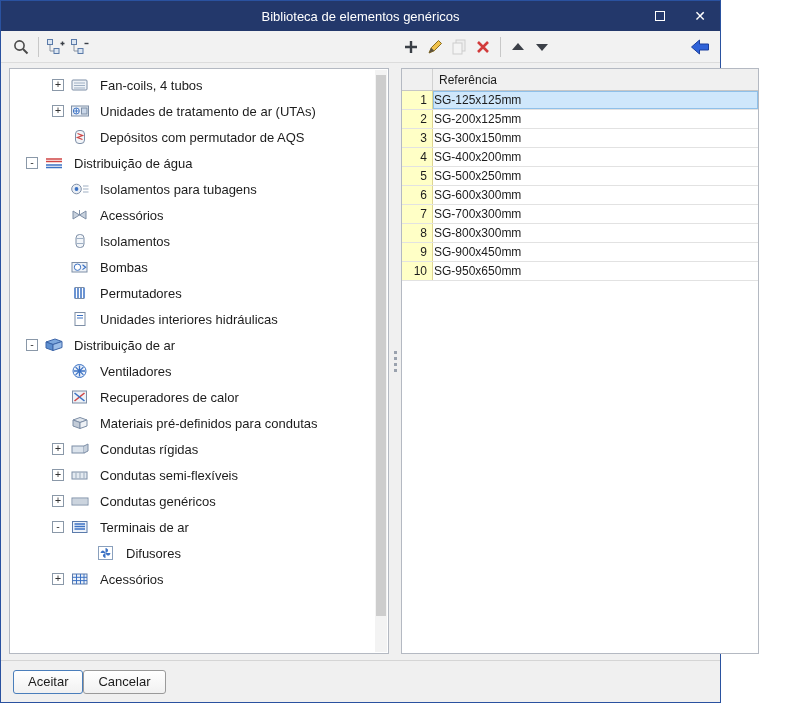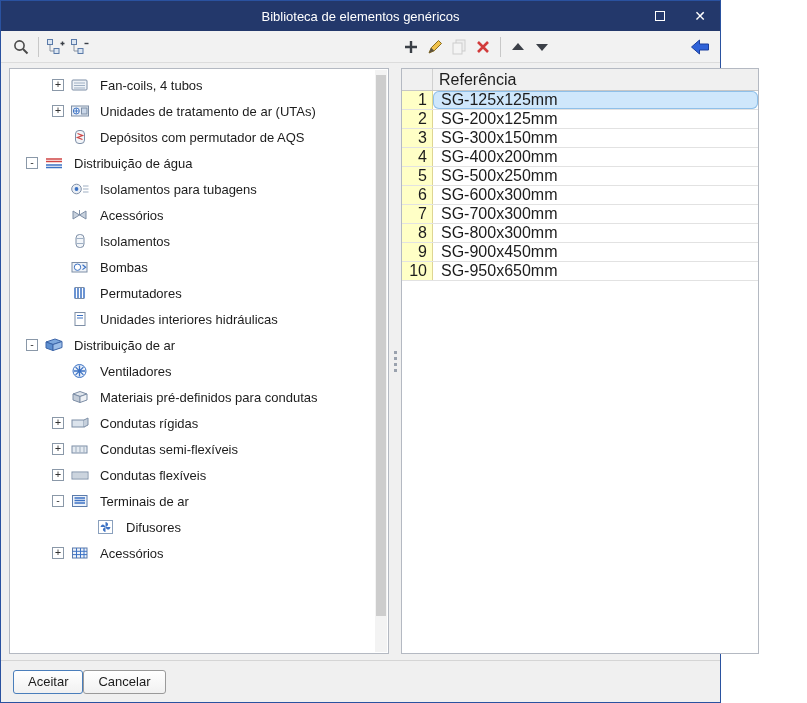--- a/index.html
+++ b/index.html
@@ -43,28 +43,28 @@
   .tlabel.sel { background:#2d77d2; color:#fff; border:1px solid #1c5fb4; padding:1px 5px; }
 
   .vscroll { position:absolute; top:1px; right:1px; bottom:1px; width:12px; background:#f3f3f3; }
   .vthumb { position:absolute; left:1px; right:1px; top:5px; height:93%; background:#cdcdcd; }
 
   .splitter { width:12px; flex:0 0 auto; display:flex; flex-direction:column;
               align-items:center; justify-content:center; gap:3px; }
   .sdot { width:3px; height:3px; background:#9aa2ae; }
 
   .table-panel { width:358px; background:#fff; border:1px solid #b4b9c2; flex:0 0 auto;
-                 font-size:16px; color:#1c1c1c; display:flex; flex-direction:column; }
+                 font-size:12px; color:#1c1c1c; display:flex; flex-direction:column; }
   .grid-head { height:22px; display:flex; background:#f0f0f0; border-bottom:1px solid #c6c6c6; }
   .gh-num { width:31px; border-right:1px solid #d0d0d0; }
   .gh-ref { flex:1; display:flex; align-items:center; padding-left:6px; }
   .grid-row { height:19px; display:flex; border-bottom:1px solid #e2e2e2; }
   .g-num { width:31px; background:#ffffc6; border-right:1px solid #ded593; text-align:right;
            padding-right:5px; line-height:18px; }
-  .g-ref { flex:1; padding-left:8px; line-height:18px;border-radius:6px; }
+  .g-ref { flex:1; padding-left:1px; line-height:18px; }
   .grid-row.sel .g-ref { background:#cfe7fb; box-shadow:inset 0 0 0 1px #8fc0e9; }
 
   .gutter { flex:1; }
 
   
   .footer { height:42px; background:#f0f0f0; border-top:1px solid #d5d5d5; flex:0 0 auto;
             display:flex; align-items:center; padding:0 12px; }
   .btn { height:24px; min-width:66px; padding:0 14px; font-size:13px; color:#1c1c1c;
          background:linear-gradient(#ffffff,#f1f1f1); border:1px solid #9a9a9a;
          border-radius:3px; font-family:"Liberation Sans", sans-serif; }
@@ -324,20 +324,31 @@
           <span class="expslot"></span>
           <span class="ticon">
               <svg viewBox="0 0 20 18" width="20" height="18">
                 <circle cx="9.5" cy="9" r="6.5" fill="#eaf1fa" stroke="#3c72c4"></circle>
                 <path d="M9.5 3.5 V14.5 M4 9 H15 M5.6 5.1 L13.4 12.9 M13.4 5.1 L5.6 12.9" stroke="#3c72c4" stroke-width="1.3"></path>
               </svg>
             </span>
           <span class="tlabel">Ventiladores</span>
         </div>
 
+        <div class="trow sp2">
+          <span class="expslot"></span>
+          <span class="ticon">
+              <svg viewBox="0 0 20 18" width="20" height="18">
+                <rect x="2.5" y="3" width="14" height="12" fill="#eef2f7" stroke="#7d8ea6"></rect>
+                <path d="M4.5 13 L14.5 5" stroke="#d04545" stroke-width="1.6"></path>
+                <path d="M4.5 5 L14.5 13" stroke="#3c72c4" stroke-width="1.6"></path>
+              </svg>
+            </span>
+          <span class="tlabel">Recuperadores de calor</span>
+        </div>
 
         <div class="trow sp2">
           <span class="expslot"></span>
           <span class="ticon">
               <svg viewBox="0 0 20 18" width="20" height="18">
                 <path d="M3 6 L10 3.5 L17 6 L10 8.5 Z" fill="#dfe5ec" stroke="#7d8ea6"></path>
                 <path d="M3 6 L10 8.5 V14.5 L3 12 Z" fill="#c3ccd8" stroke="#7d8ea6"></path>
                 <path d="M10 8.5 L17 6 V12 L10 14.5 Z" fill="#eef1f5" stroke="#7d8ea6"></path>
               </svg>
             </span>
@@ -373,21 +384,21 @@
         <div class="trow sp2">
           <span class="expslot">
               <span class="expbox">+</span>
             </span>
           <span class="ticon">
               <svg viewBox="0 0 20 18" width="20" height="18">
                 <rect x="2" y="6" width="16" height="7" fill="#edf1f6" stroke="#7d8ea6"></rect>
                 <path d="M4 6 V13 M6 6 V13 M8 6 V13 M10 6 V13 M12 6 V13 M14 6 V13 M16 6 V13" stroke="#aab7c6" stroke-width="1"></path>
               </svg>
             </span>
-          <span class="tlabel">Condutas flexíveis</span>
+          <span class="tlabel">Condutas genéricos</span>
         </div>
 
         <div class="trow sp2">
           <span class="expslot">
               <span class="expbox">-</span>
             </span>
           <span class="ticon">
               <svg viewBox="0 0 20 18" width="20" height="18">
                 <rect x="2.5" y="3.5" width="14.5" height="11" fill="#eef3fa" stroke="#5b7bab"></rect>
                 <path d="M4.5 6 H15 M4.5 8.5 H15 M4.5 11 H15" stroke="#3c72c4" stroke-width="1.3"></path>

